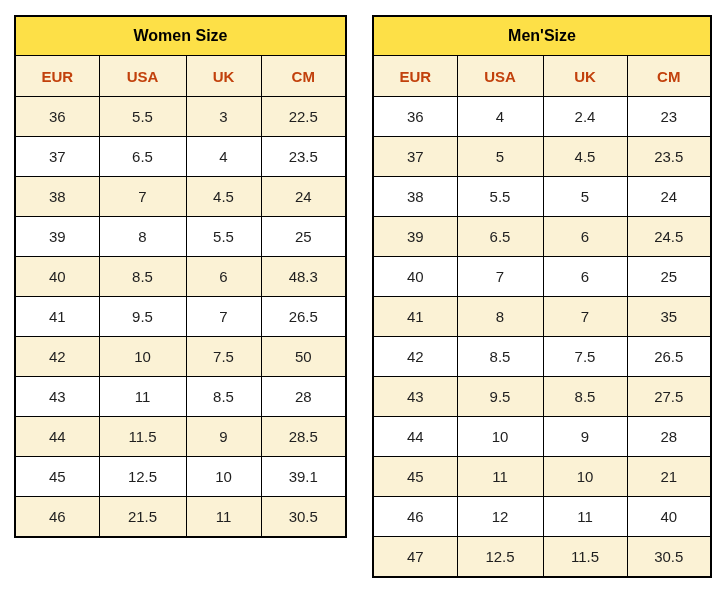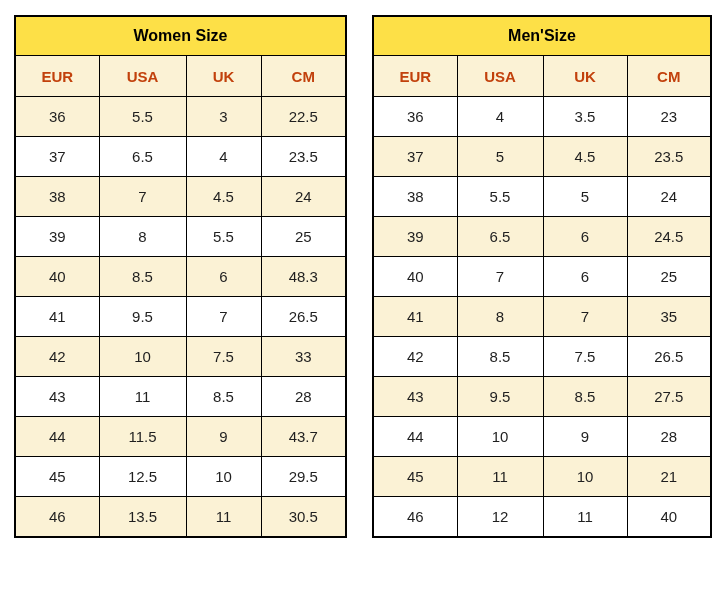--- a/index.html
+++ b/index.html
@@ -126,43 +126,43 @@
           <tr class="">
             <td class="size-cell">41</td>
             <td class="size-cell">9.5</td>
             <td class="size-cell">7</td>
             <td class="size-cell">26.5</td>
           </tr>
           <tr class="alt">
             <td class="size-cell">42</td>
             <td class="size-cell">10</td>
             <td class="size-cell">7.5</td>
-            <td class="size-cell">33</td>
+            <td class="size-cell">50</td>
           </tr>
           <tr class="">
             <td class="size-cell">43</td>
             <td class="size-cell">11</td>
             <td class="size-cell">8.5</td>
             <td class="size-cell">28</td>
           </tr>
           <tr class="alt">
             <td class="size-cell">44</td>
             <td class="size-cell">11.5</td>
             <td class="size-cell">9</td>
-            <td class="size-cell">43.7</td>
+            <td class="size-cell">28.5</td>
           </tr>
           <tr class="">
             <td class="size-cell">45</td>
             <td class="size-cell">12.5</td>
             <td class="size-cell">10</td>
-            <td class="size-cell">29.5</td>
+            <td class="size-cell">39.1</td>
           </tr>
           <tr class="alt">
             <td class="size-cell">46</td>
-            <td class="size-cell">13.5</td>
+            <td class="size-cell">21.5</td>
             <td class="size-cell">11</td>
             <td class="size-cell">30.5</td>
           </tr>
         </tbody>
       </table>
     <table class="size-table" id="table-1">
         <colgroup>
           <col class="c0">
           <col class="c1">
           <col class="c2">
@@ -176,21 +176,21 @@
             <th class="col-header">EUR</th>
             <th class="col-header">USA</th>
             <th class="col-header">UK</th>
             <th class="col-header">CM</th>
           </tr>
         </thead>
         <tbody>
           <tr class="">
             <td class="size-cell">36</td>
             <td class="size-cell">4</td>
-            <td class="size-cell">3.5</td>
+            <td class="size-cell">2.4</td>
             <td class="size-cell">23</td>
           </tr>
           <tr class="alt">
             <td class="size-cell">37</td>
             <td class="size-cell">5</td>
             <td class="size-cell">4.5</td>
             <td class="size-cell">23.5</td>
           </tr>
           <tr class="">
             <td class="size-cell">38</td>
@@ -238,17 +238,23 @@
             <td class="size-cell">45</td>
             <td class="size-cell">11</td>
             <td class="size-cell">10</td>
             <td class="size-cell">21</td>
           </tr>
           <tr class="">
             <td class="size-cell">46</td>
             <td class="size-cell">12</td>
             <td class="size-cell">11</td>
             <td class="size-cell">40</td>
+          </tr>
+          <tr class="alt">
+            <td class="size-cell">47</td>
+            <td class="size-cell">12.5</td>
+            <td class="size-cell">11.5</td>
+            <td class="size-cell">30.5</td>
           </tr>
         </tbody>
       </table>
   </div>
 </div>
 
 </body></html>

